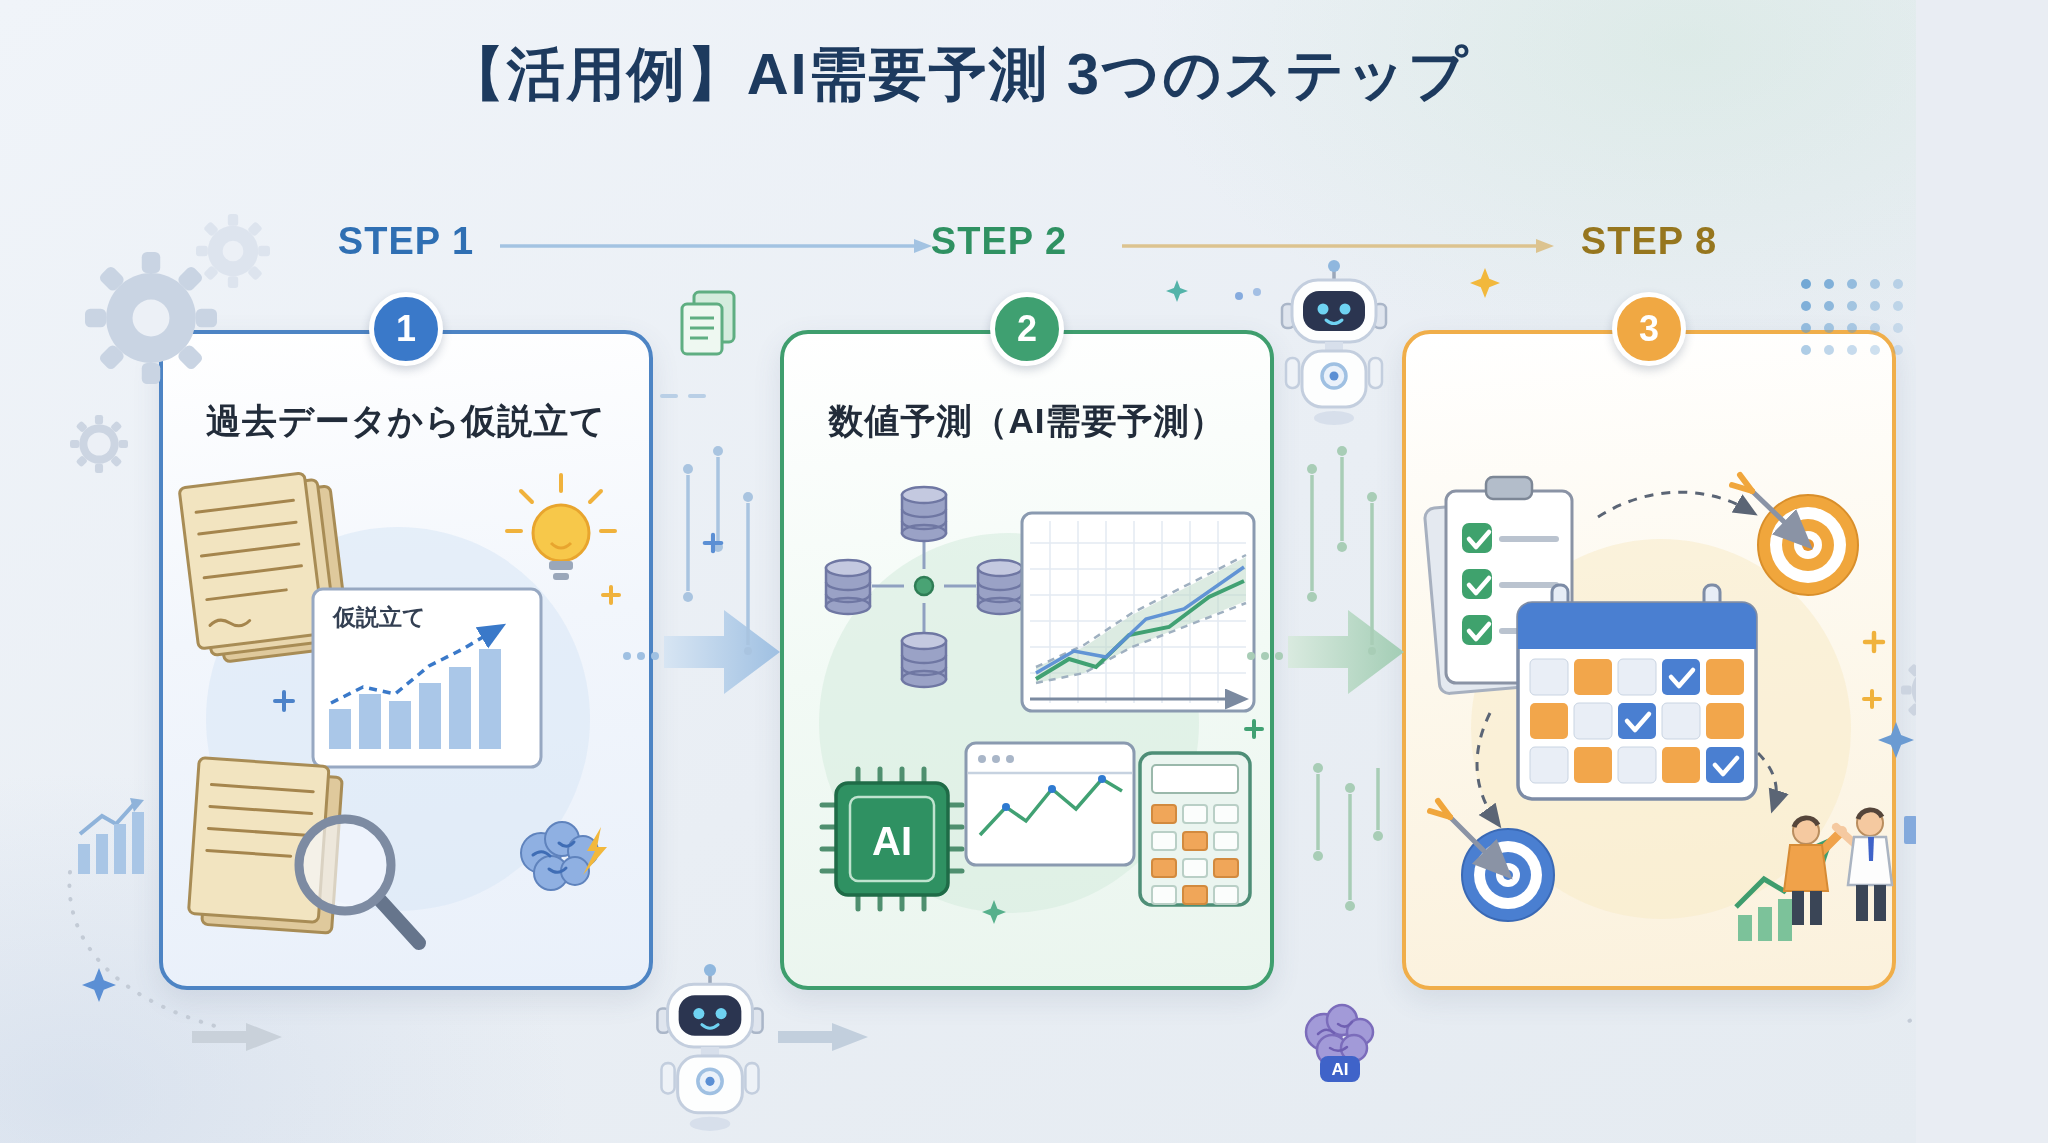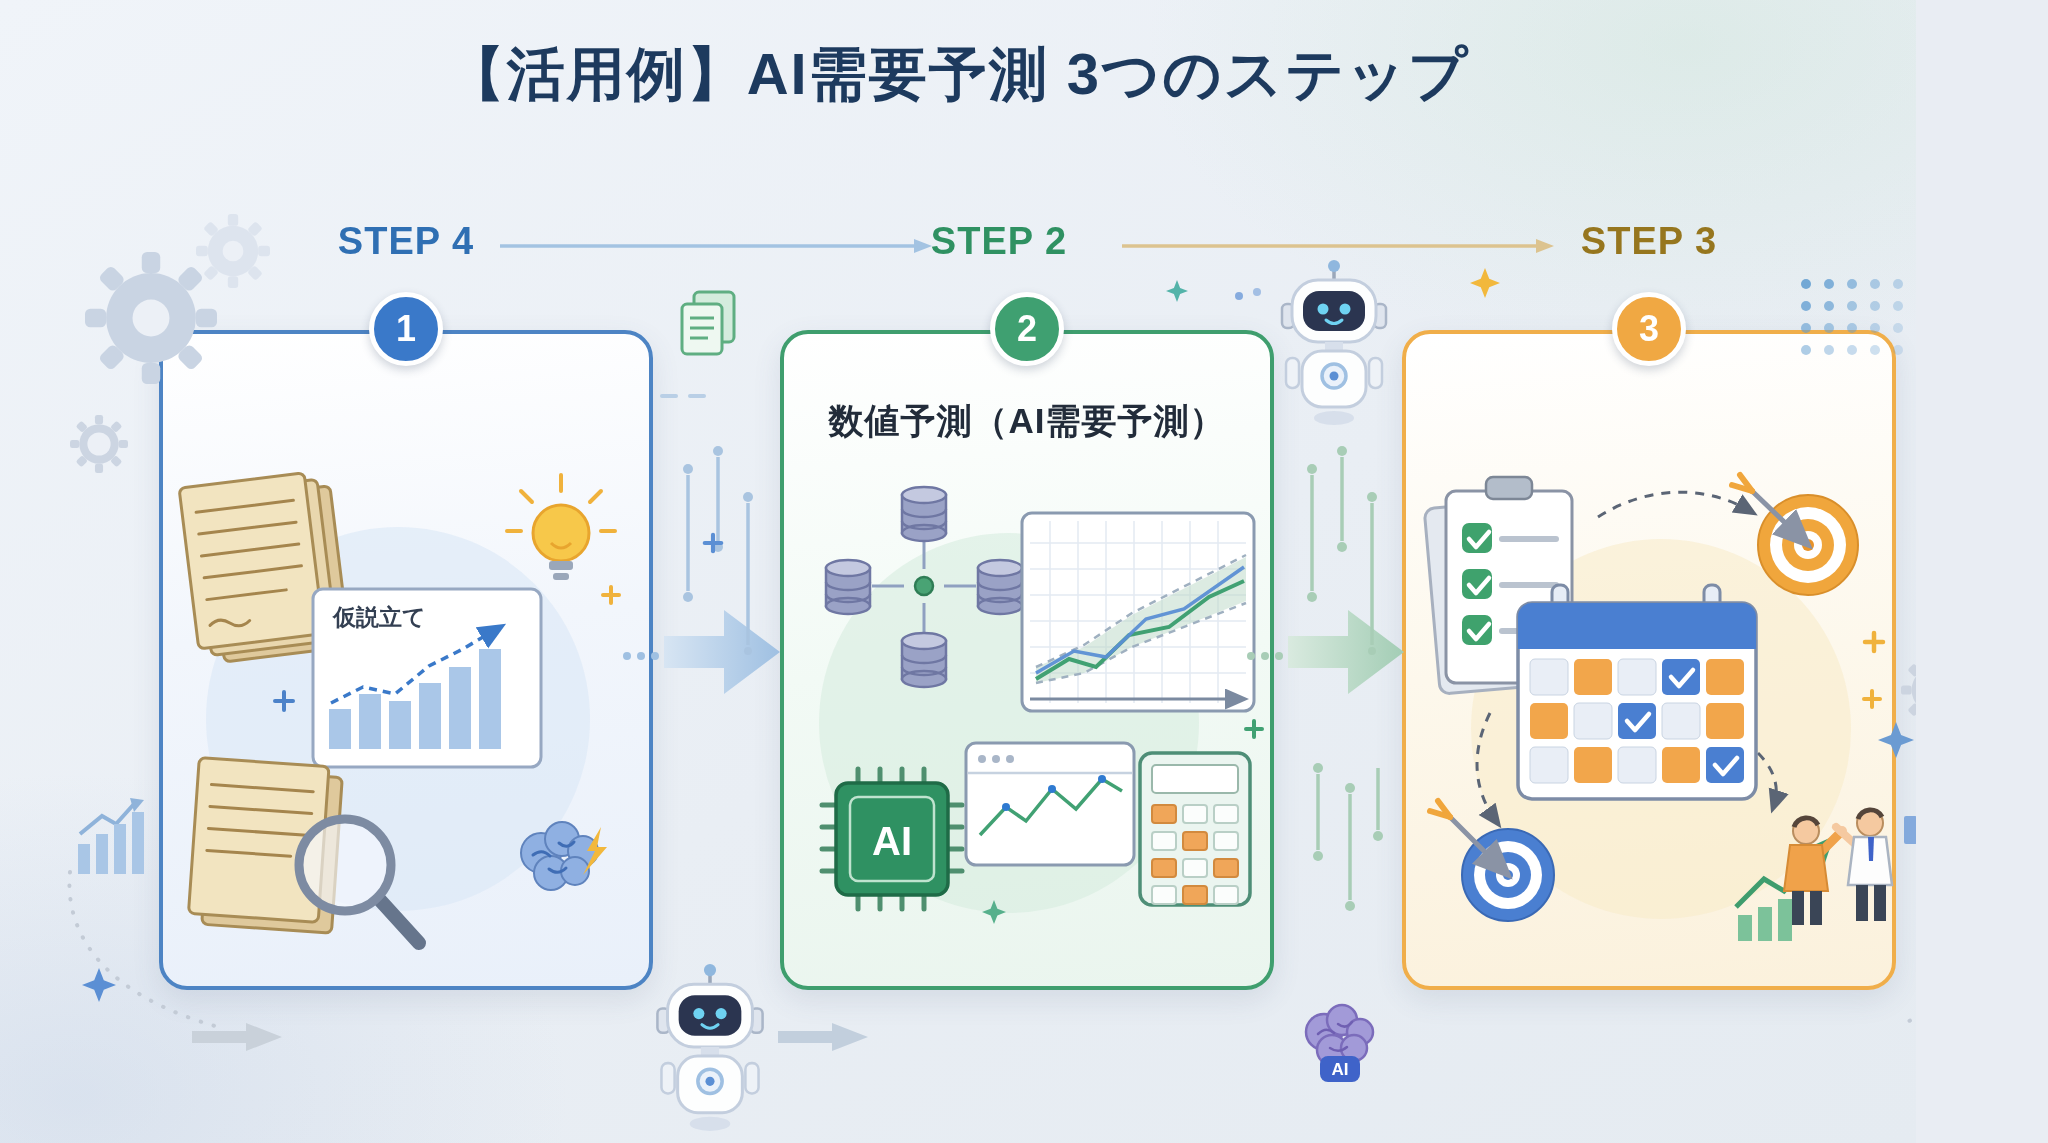--- a/index.html
+++ b/index.html
@@ -28,39 +28,40 @@
     font-size:35px;font-weight:800;color:#222c3a;letter-spacing:1px;white-space:nowrap}
   .illus{position:absolute;left:0;top:122px;width:494px;height:530px}
 </style>
 </head>
 <body>
 
 <div class="canvas">
 
   <h1 class="main-title">【活用例】AI需要予測 3つのステップ</h1>
 
-  <div class="step-label label-blue" style="left:406px">STEP 4</div>
+  <div class="step-label label-blue" style="left:406px">STEP 1</div>
   <div class="step-label label-green" style="left:999px">STEP 2</div>
-  <div class="step-label label-amber" style="left:1649px">STEP 3</div>
+  <div class="step-label label-amber" style="left:1649px">STEP 8</div>
 
   <div class="abs" style="left:500px;top:238px">
     <svg width="434" height="16" viewBox="0 0 434 16">
         <line x1="0" y1="8" x2="414" y2="8" stroke="#a3c3e2" stroke-width="3.5"></line>
         <polygon points="414,1 432,8 414,15" fill="#a3c3e2"></polygon>
       </svg>
   </div>
   <div class="abs" style="left:1122px;top:238px">
     <svg width="434" height="16" viewBox="0 0 434 16">
         <line x1="0" y1="8" x2="414" y2="8" stroke="#dcc38f" stroke-width="3.5"></line>
         <polygon points="414,1 432,8 414,15" fill="#dcc38f"></polygon>
       </svg>
   </div>
 
   <section class="card card--blue" style="left:159px">
     <div class="badge badge--blue">1</div>
+    <h2 class="card-title">過去データから仮説立て</h2>
     <svg class="illus" viewBox="0 0 494 520">
       <defs>
         <marker id="m1b" markerWidth="9" markerHeight="8" refX="5" refY="3.5" orient="auto">
             <path d="M0,0 L8,3.5 L0,7 Z" fill="#3a79c9"></path>
           </marker>
       </defs>
       <circle cx="235" cy="258" r="192" fill="#dbe8f6" opacity="0.6"></circle>
       <g transform="rotate(-7 96 104)">
         <rect x="50" y="34" width="126" height="162" rx="6" fill="#dfc99c" stroke="#a88c55" stroke-width="3"></rect>
         <rect x="38" y="26" width="126" height="162" rx="6" fill="#e9d7ae" stroke="#a88c55" stroke-width="3"></rect>

